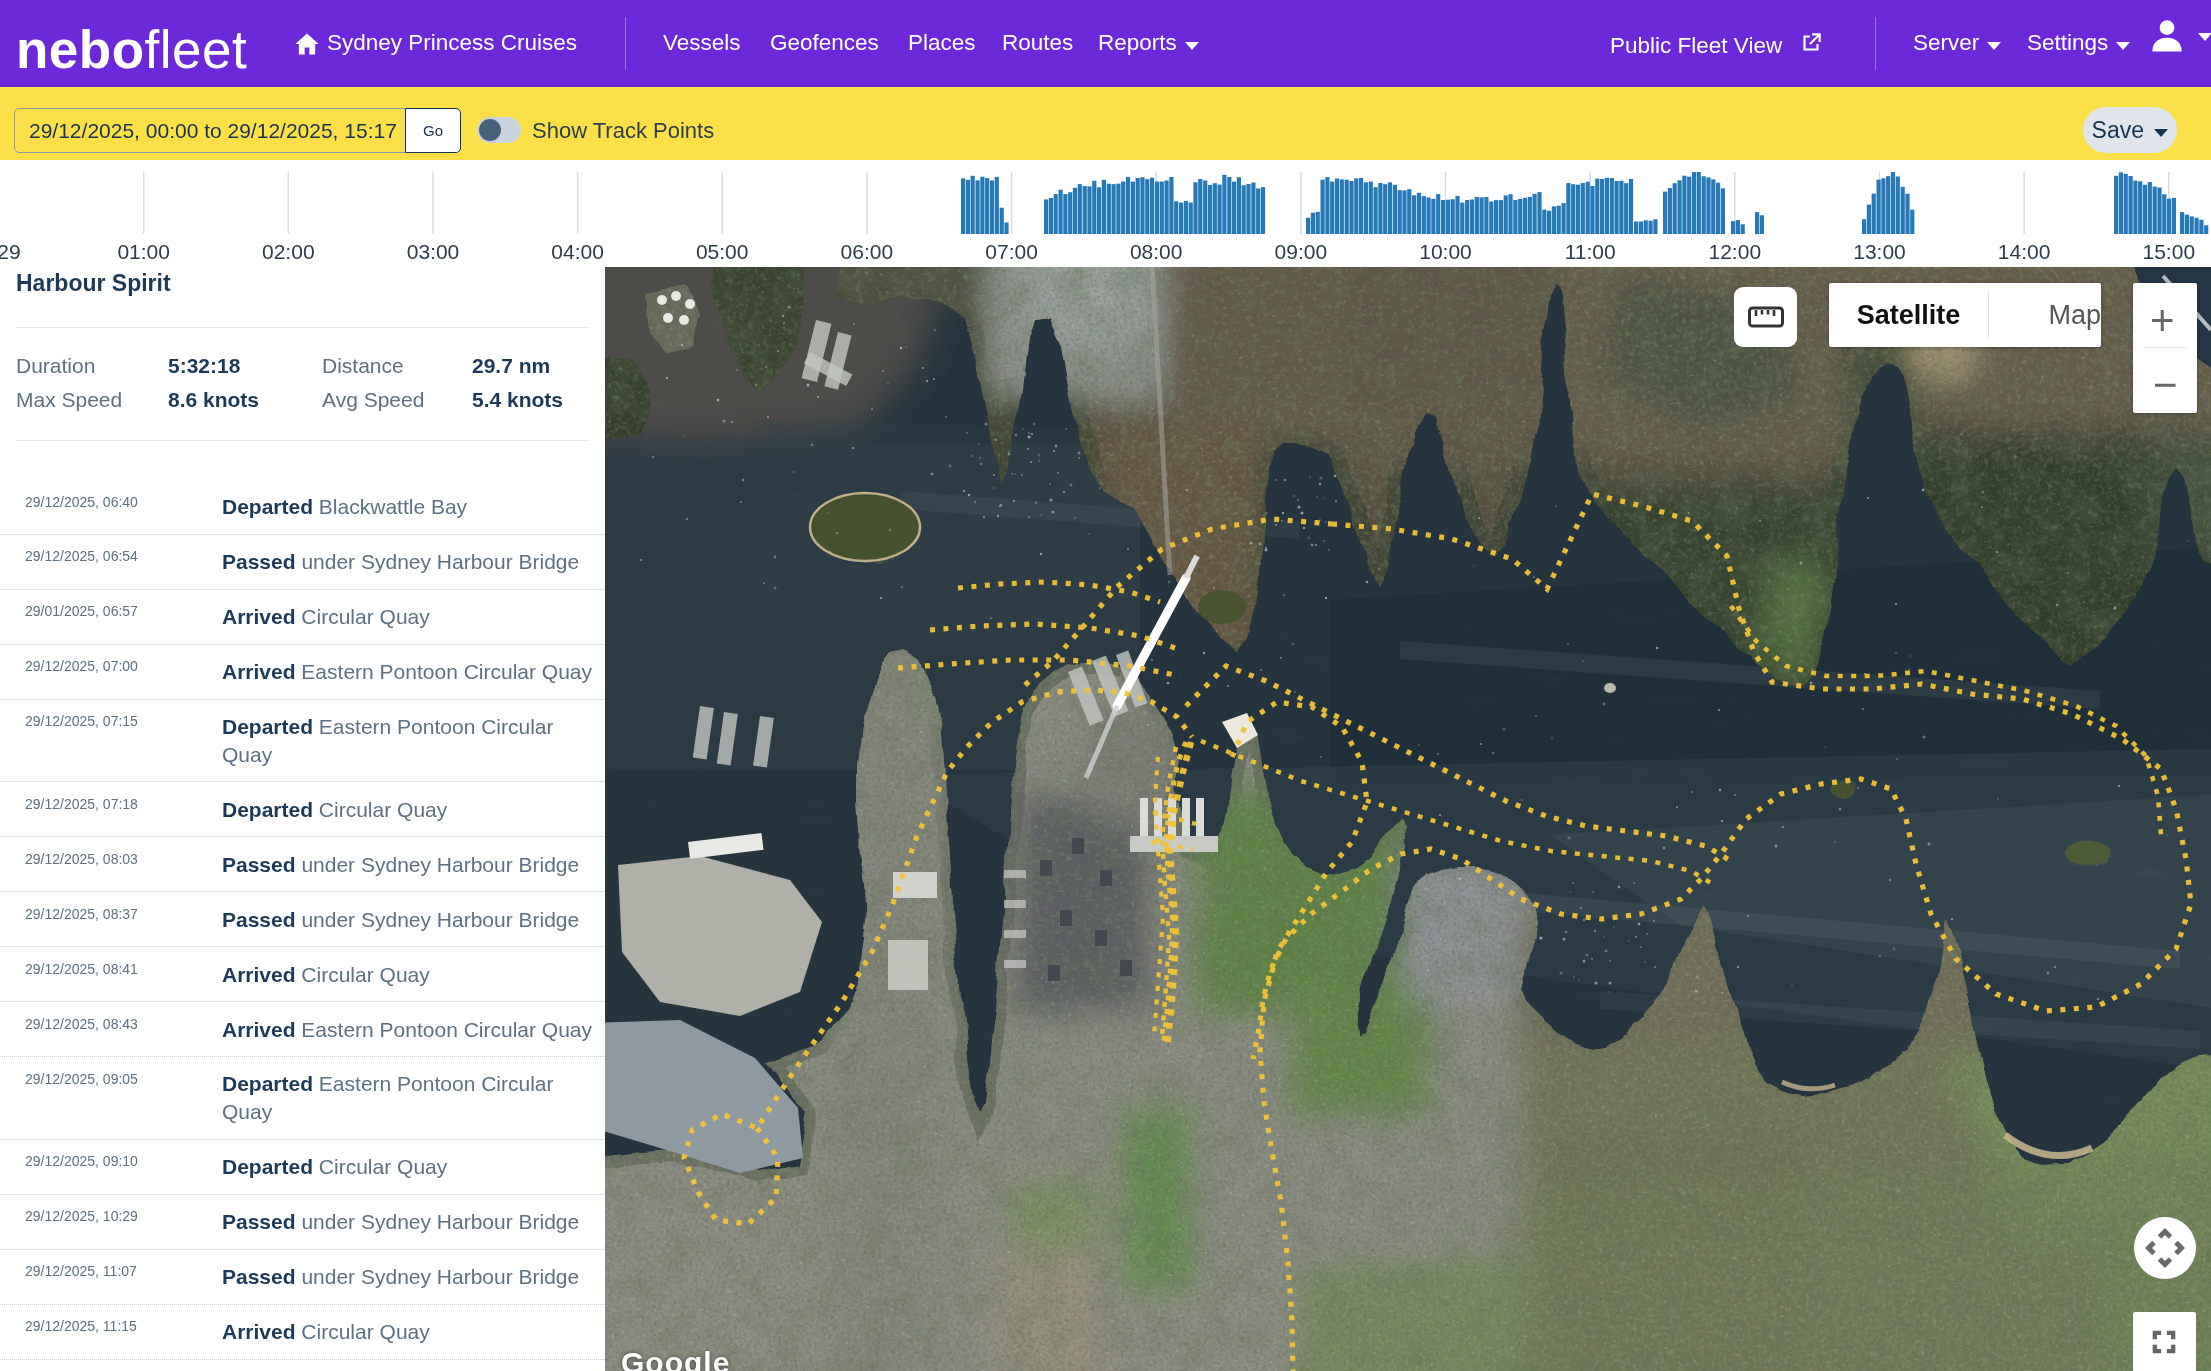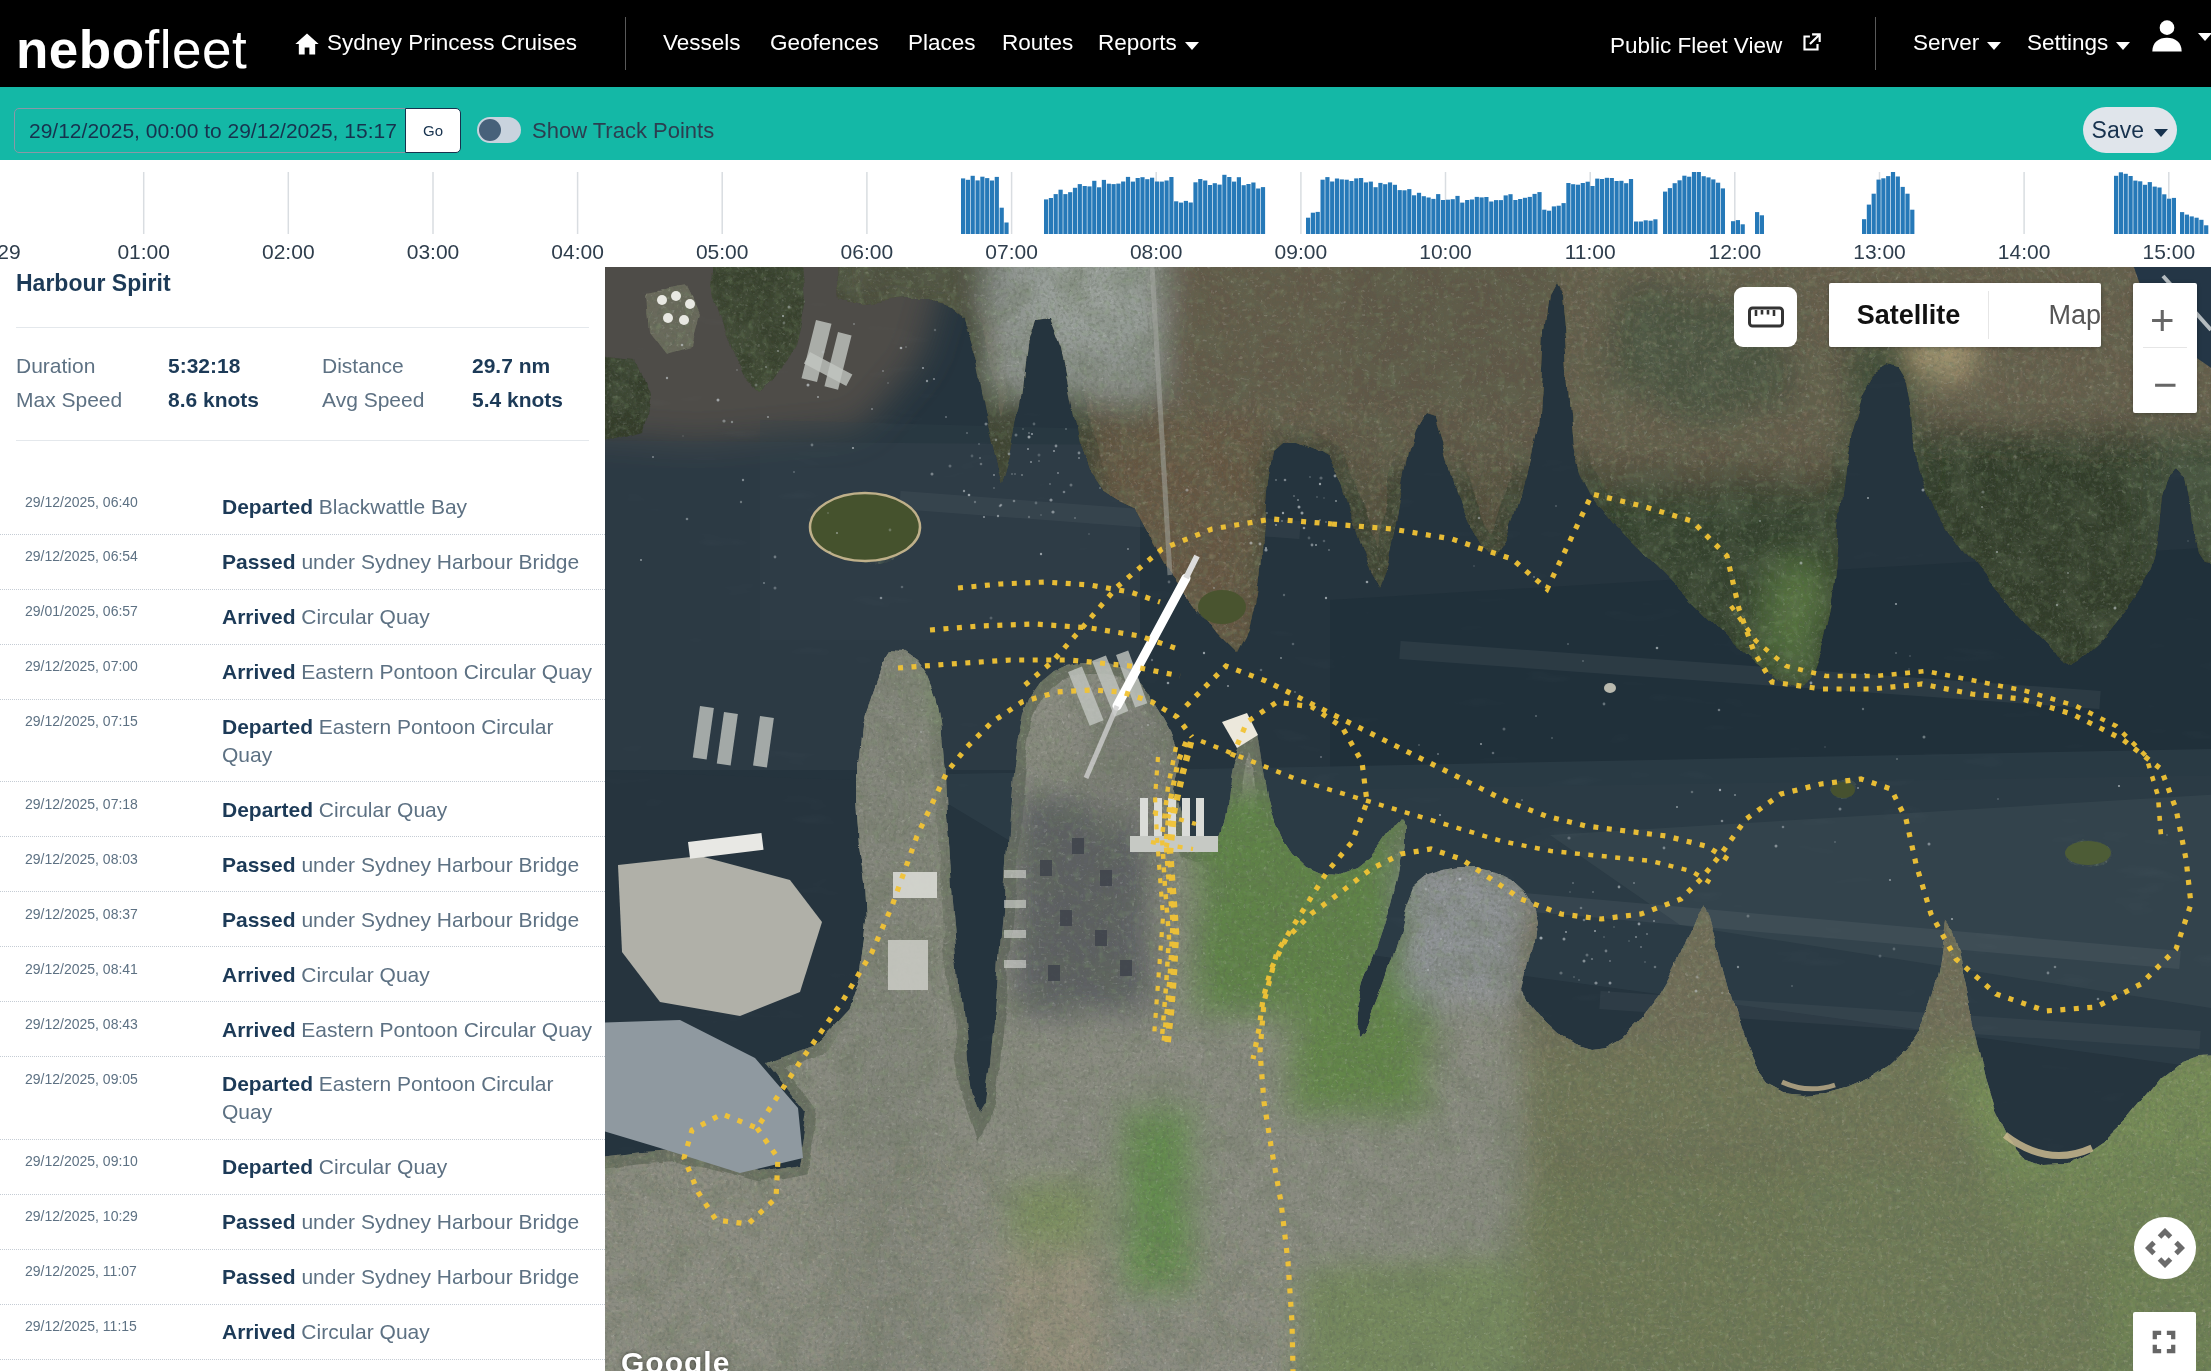--- a/index.html
+++ b/index.html
@@ -1,21 +1,21 @@
 <!DOCTYPE html>
 <html><head><meta charset="utf-8"><style>
 * {margin:0;padding:0;box-sizing:border-box;}
 html,body {width:2211px;height:1371px;overflow:hidden;background:#fff;font-family:"Liberation Sans",sans-serif;}
-.navbar {position:absolute;left:0;top:0;width:2211px;height:87px;background:#000000;color:#fff;}
+.navbar {position:absolute;left:0;top:0;width:2211px;height:87px;background:#6d28d9;color:#fff;}
 .logo {position:absolute;left:16px;top:19px;font-size:53px;color:#fff;letter-spacing:0.5px;}
 .logo b{font-weight:700;} .logo span{font-weight:400;}
 .navitem {position:absolute;top:30px;font-size:22.5px;color:#fff;white-space:nowrap;}
 .navdiv {position:absolute;top:17px;width:1px;height:53px;background:rgba(255,255,255,0.35);}
 .caret {display:inline-block;width:0;height:0;border-left:7px solid transparent;border-right:7px solid transparent;border-top:8px solid #fff;vertical-align:middle;margin-left:8px;margin-top:3px;}
-.toolbar {position:absolute;left:0;top:87px;width:2211px;height:73px;background:#14b8a6;}
+.toolbar {position:absolute;left:0;top:87px;width:2211px;height:73px;background:#fde047;}
 .dateinput {position:absolute;left:14px;top:21px;width:392px;height:45px;border:1px solid #8a98a6;border-radius:5px 0 0 5px;font-size:21px;color:#17324e;line-height:43px;padding-left:14px;letter-spacing:0px;}
 .gobtn {position:absolute;left:405px;top:21px;width:56px;height:45px;border:1px solid #17324e;border-radius:0 5px 5px 0;font-size:15px;color:#17324e;text-align:center;line-height:43px;background:#fff;}
 .toggle {position:absolute;left:477px;top:30px;width:44px;height:26px;background:#c9d3de;border-radius:14px;}
 .toggle .knob {position:absolute;left:2px;top:2px;width:22px;height:22px;border-radius:50%;background:#47617a;}
 .showtrack {position:absolute;left:532px;top:31px;font-size:22px;color:#2c3e50;}
 .savebtn {position:absolute;left:2083px;top:20px;width:94px;height:46px;background:#e0e5eb;border-radius:24px;font-size:23px;color:#17324e;text-align:center;line-height:46px;}
 .chart {position:absolute;left:0;top:160px;width:2211px;height:107px;background:#fff;}
 .panel {position:absolute;left:0;top:267px;width:605px;height:1104px;background:#fff;overflow:hidden;}
 .ptitle {position:absolute;left:16px;top:3px;font-size:23px;font-weight:700;color:#1c3a57;}
 .hr1 {position:absolute;left:16px;top:60px;width:573px;height:1px;background:#e4e8ec;}

